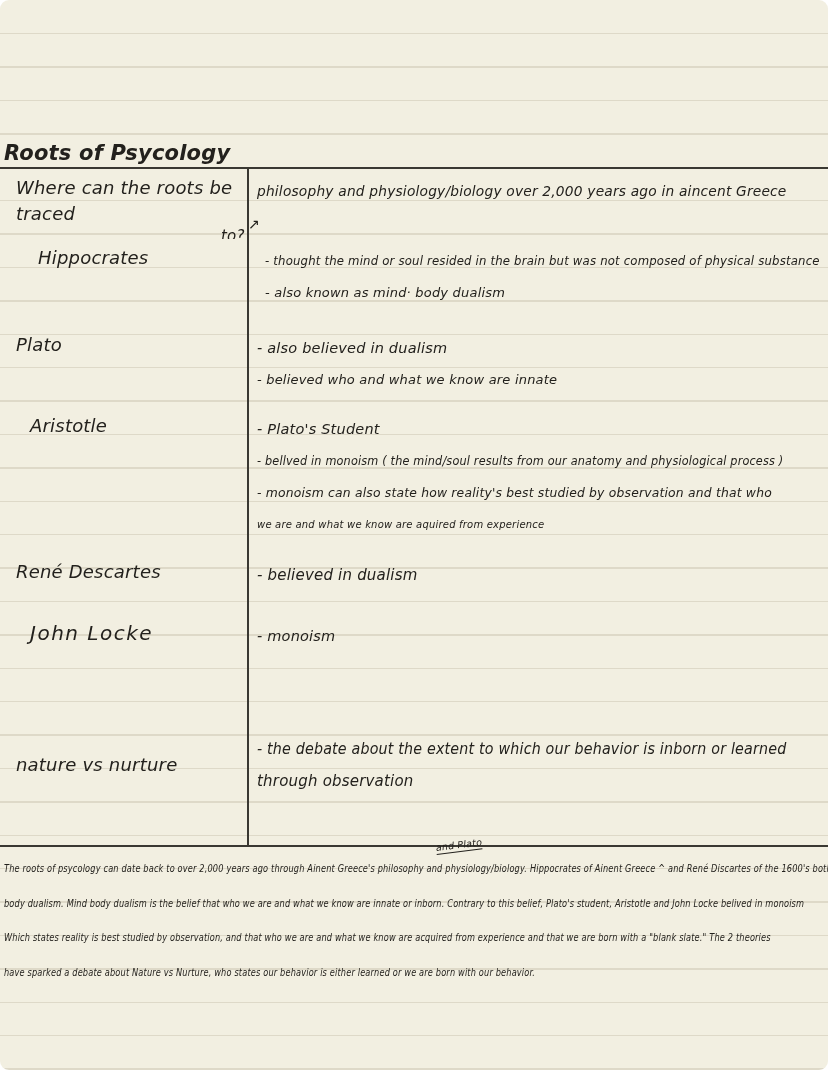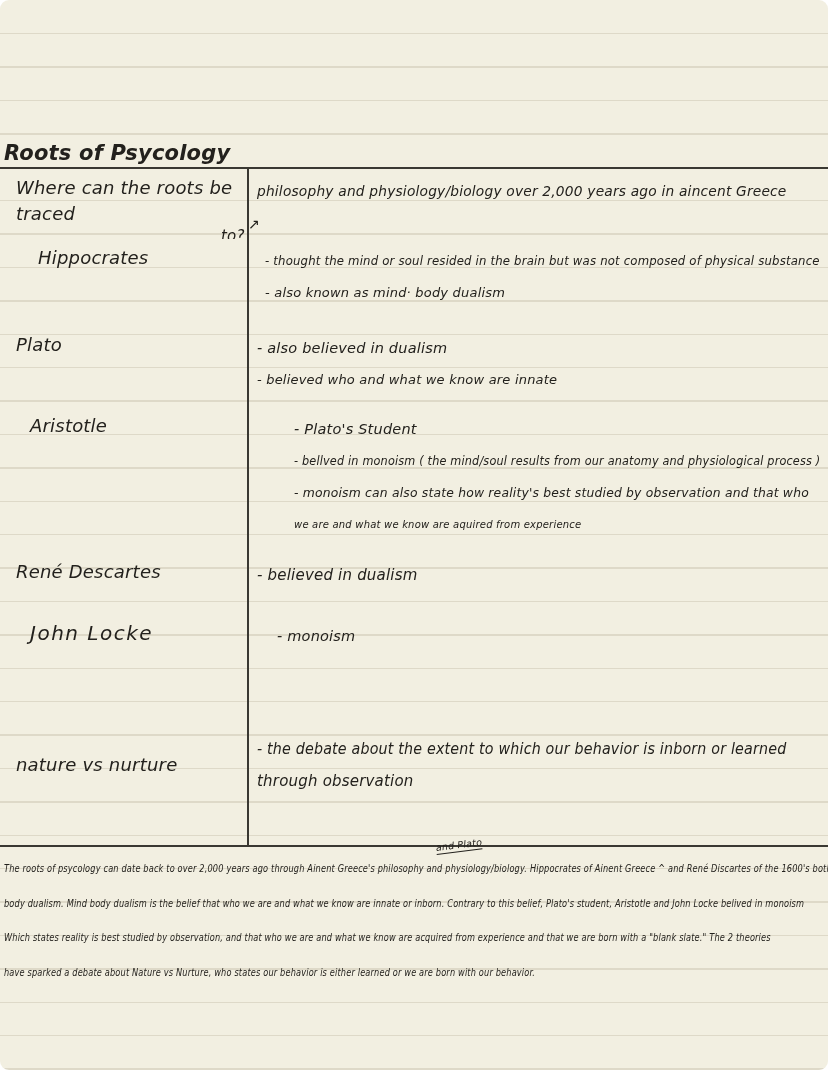--- a/index.html
+++ b/index.html
@@ -47,23 +47,23 @@
     flex:1 1 auto; box-sizing:border-box; padding-left:10px;
     overflow:hidden;
   }
   .note-line{
     line-height:32px; white-space:nowrap;
     transform-origin:0 50%;
   }
   .r0{height:70px; padding-top:6px;}
   .r1{height:85px; padding-top:6px;margin-left:8px;}
   .r2{height:85px; padding-top:8px;}
-  .r3{height:140px; padding-top:4px;gap:37px;}
+  .r3{height:140px; padding-top:4px;}
   .r4{height:63px; padding-top:10px;}
-  .r5{height:64px; padding-top:8px;gap:20px;}
+  .r5{height:64px; padding-top:8px;}
   .r6{height:169px; padding-top:8px;align-items:center;}
   .cue-pad1{padding-left:16px;}
   .cue-pad2{padding-left:30px;}
   .cue-sub{
     display:block; padding-left:205px; font-size:15px; line-height:18px;
     position:relative;
   }
   .arrow-icon{
     position:absolute; left:232px; top:-12px; font-size:14px; font-style:normal;
   }

